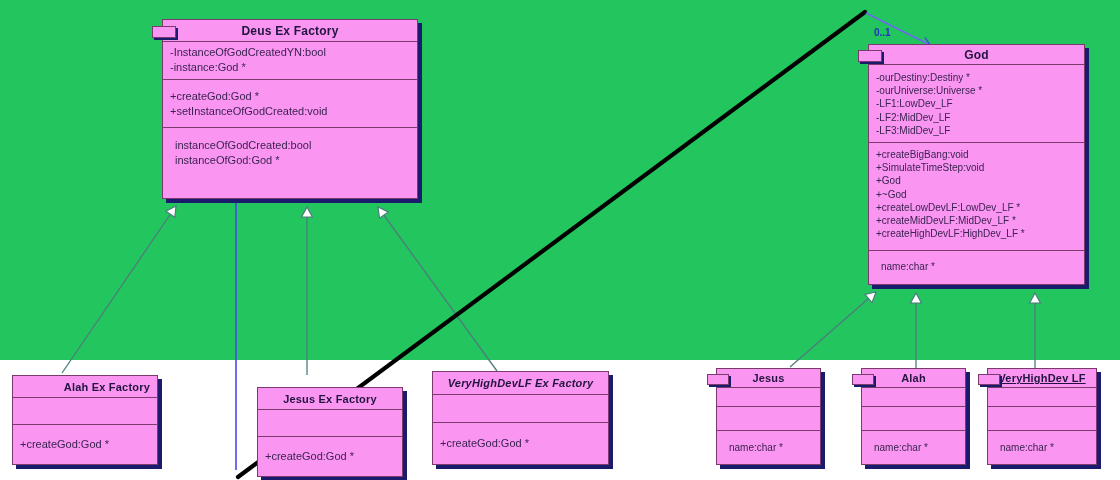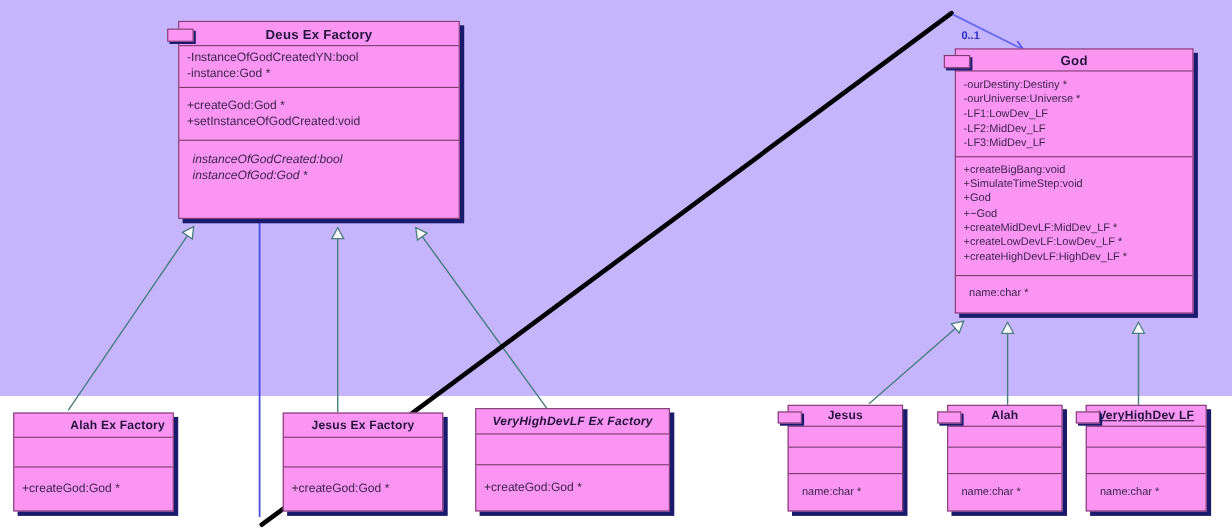--- a/index.html
+++ b/index.html
@@ -2,21 +2,21 @@
 <html><head>
 <meta charset="utf-8">
 <title>UML Class Diagram</title>
 <style>
   html,body{margin:0;padding:0;background:#ffffff;}
   body{
     width:1120px;height:480px;
     font-family:"Liberation Sans","DejaVu Sans",sans-serif;
     overflow:hidden;
   }
-  #canvas{position:relative;width:1120px;height:360px;background:#c4b5fd;}
+  #canvas{position:relative;width:1120px;height:360px;background:#22c55e;}
 
   
   #wires{position:absolute;left:0;top:0;width:1120px;height:480px;}
   #wires-top{position:absolute;left:0;top:0;width:1120px;height:480px;pointer-events:none;}
 
   
   .uml-class{
     position:absolute;
     box-sizing:border-box;
     background:#FB95F2;
@@ -119,59 +119,59 @@
     <div class="tab-marker" style="top:6px;"></div>
     <div class="row title fs12" style="height:22px; line-height:20px;">Deus Ex Factory</div>
     <div class="row members" style="height:38px;">
       <div class="member fs11">-InstanceOfGodCreatedYN:bool</div>
       <div class="member fs11">-instance:God *</div>
     </div>
     <div class="row members" style="height:48px; padding-top:9px;">
       <div class="member fs11">+createGod:God *</div>
       <div class="member fs11">+setInstanceOfGodCreated:void</div>
     </div>
-    <div class="row members" style="height:70px; padding-top:10px;font-style:italic;">
+    <div class="row members" style="height:70px; padding-top:10px;">
       <div class="member fs11 indent">instanceOfGodCreated:bool</div>
       <div class="member fs11 indent">instanceOfGod:God *</div>
     </div>
   </div>
 
   <div class="uml-class" style="left:868px; top:44px; width:217px; height:241px;">
     <div class="tab-marker" style="top:5px;"></div>
     <div class="row title fs12" style="height:20px; line-height:18px;">God</div>
     <div class="row members" style="height:78px; padding-top:6px;">
       <div class="member fs10">-ourDestiny:Destiny *</div>
       <div class="member fs10">-ourUniverse:Universe *</div>
       <div class="member fs10">-LF1:LowDev_LF</div>
       <div class="member fs10">-LF2:MidDev_LF</div>
       <div class="member fs10">-LF3:MidDev_LF</div>
     </div>
     <div class="row members" style="height:108px; padding-top:5px;">
       <div class="member fs10">+createBigBang:void</div>
       <div class="member fs10">+SimulateTimeStep:void</div>
       <div class="member fs10">+God</div>
       <div class="member fs10">+~God</div>
+      <div class="member fs10">+createLowDevLF:LowDev_LF *</div>
       <div class="member fs10">+createMidDevLF:MidDev_LF *</div>
-      <div class="member fs10">+createLowDevLF:LowDev_LF *</div>
       <div class="member fs10">+createHighDevLF:HighDev_LF *</div>
     </div>
     <div class="row members" style="height:35px; padding-top:9px;">
       <div class="member fs10 indent">name:char *</div>
     </div>
   </div>
 
   <div class="uml-class" style="left:12px; top:375px; width:146px; height:90px;">
     <div class="row title fs11" style="height:22px; line-height:20px;text-align:right;">Alah Ex Factory</div>
     <div class="row empty-row" style="height:27px;"></div>
     <div class="row members" style="height:41px; padding-top:12px;">
       <div class="member fs11">+createGod:God *</div>
     </div>
   </div>
 
-  <div class="uml-class" style="left:257px; top:375px; width:146px; height:90px;">
+  <div class="uml-class" style="left:257px; top:387px; width:146px; height:90px;">
     <div class="row title fs11" style="height:22px; line-height:20px;">Jesus Ex Factory</div>
     <div class="row empty-row" style="height:27px;"></div>
     <div class="row members" style="height:41px; padding-top:12px;">
       <div class="member fs11">+createGod:God *</div>
     </div>
   </div>
 
   <div class="uml-class" style="left:432px; top:371px; width:177px; height:94px;">
     <div class="row title fs11" style="height:23px; line-height:21px;font-style:italic;">VeryHighDevLF Ex Factory</div>
     <div class="row empty-row" style="height:28px;"></div>

